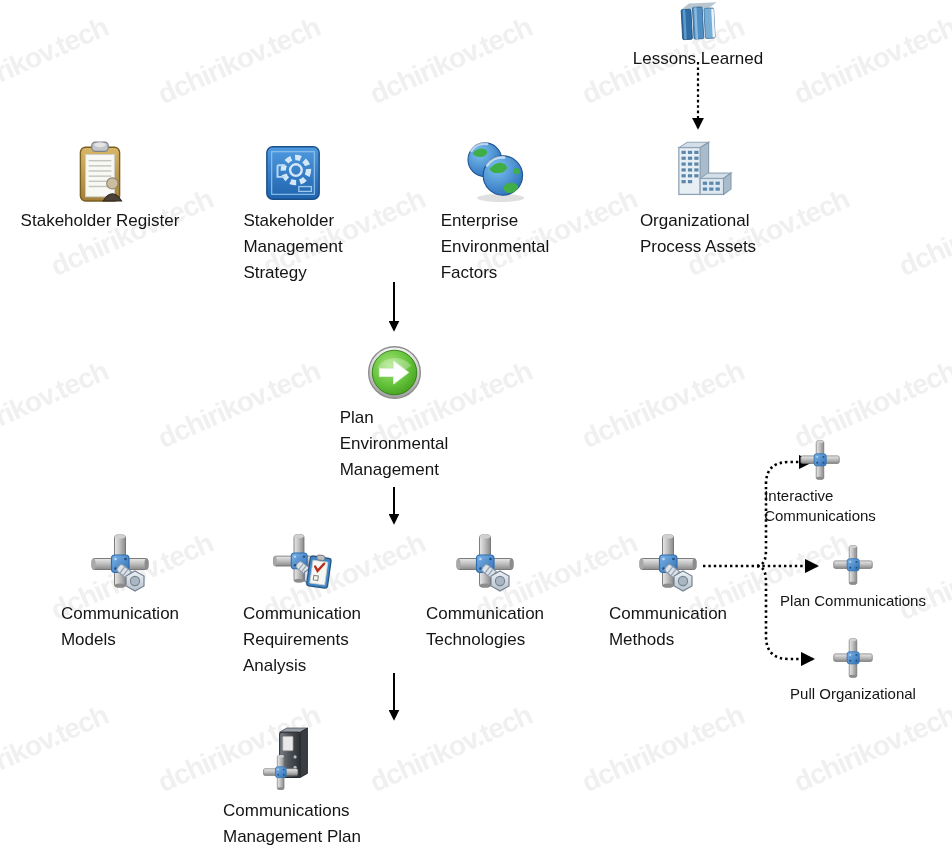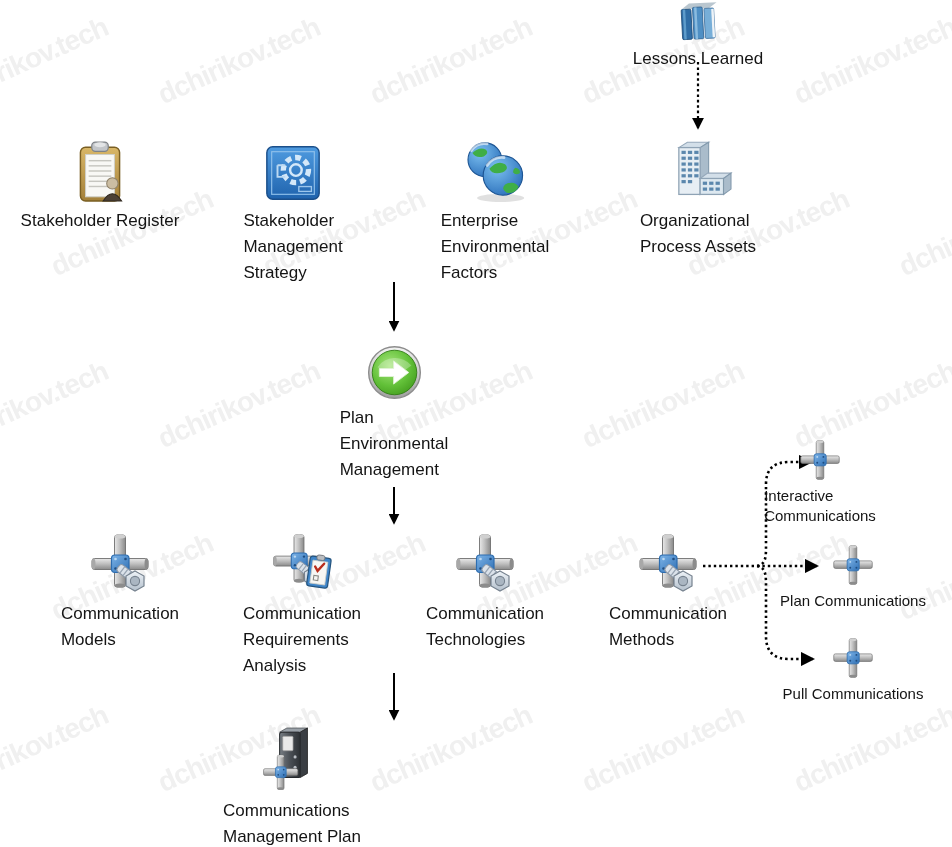--- a/index.html
+++ b/index.html
@@ -379,21 +379,21 @@
     <svg class="icon" width="44" height="44">
         <use href="#icon-tool-cross"></use>
       </svg>
     <div class="label small">Plan Communications</div>
   </div>
 
   <div class="node" style="left:758px;top:636px;width:190px">
     <svg class="icon" width="44" height="44">
         <use href="#icon-tool-cross"></use>
       </svg>
-    <div class="label small">Pull Communications</div>
+    <div class="label small">Pull Organizational</div>
   </div>
 
   <div class="node" style="left:187px;top:726px;width:210px">
     <svg class="icon" width="66" height="68">
         <use href="#icon-binder-tool"></use>
       </svg>
     <div class="label">Communications
 Management Plan</div>
   </div>
 

